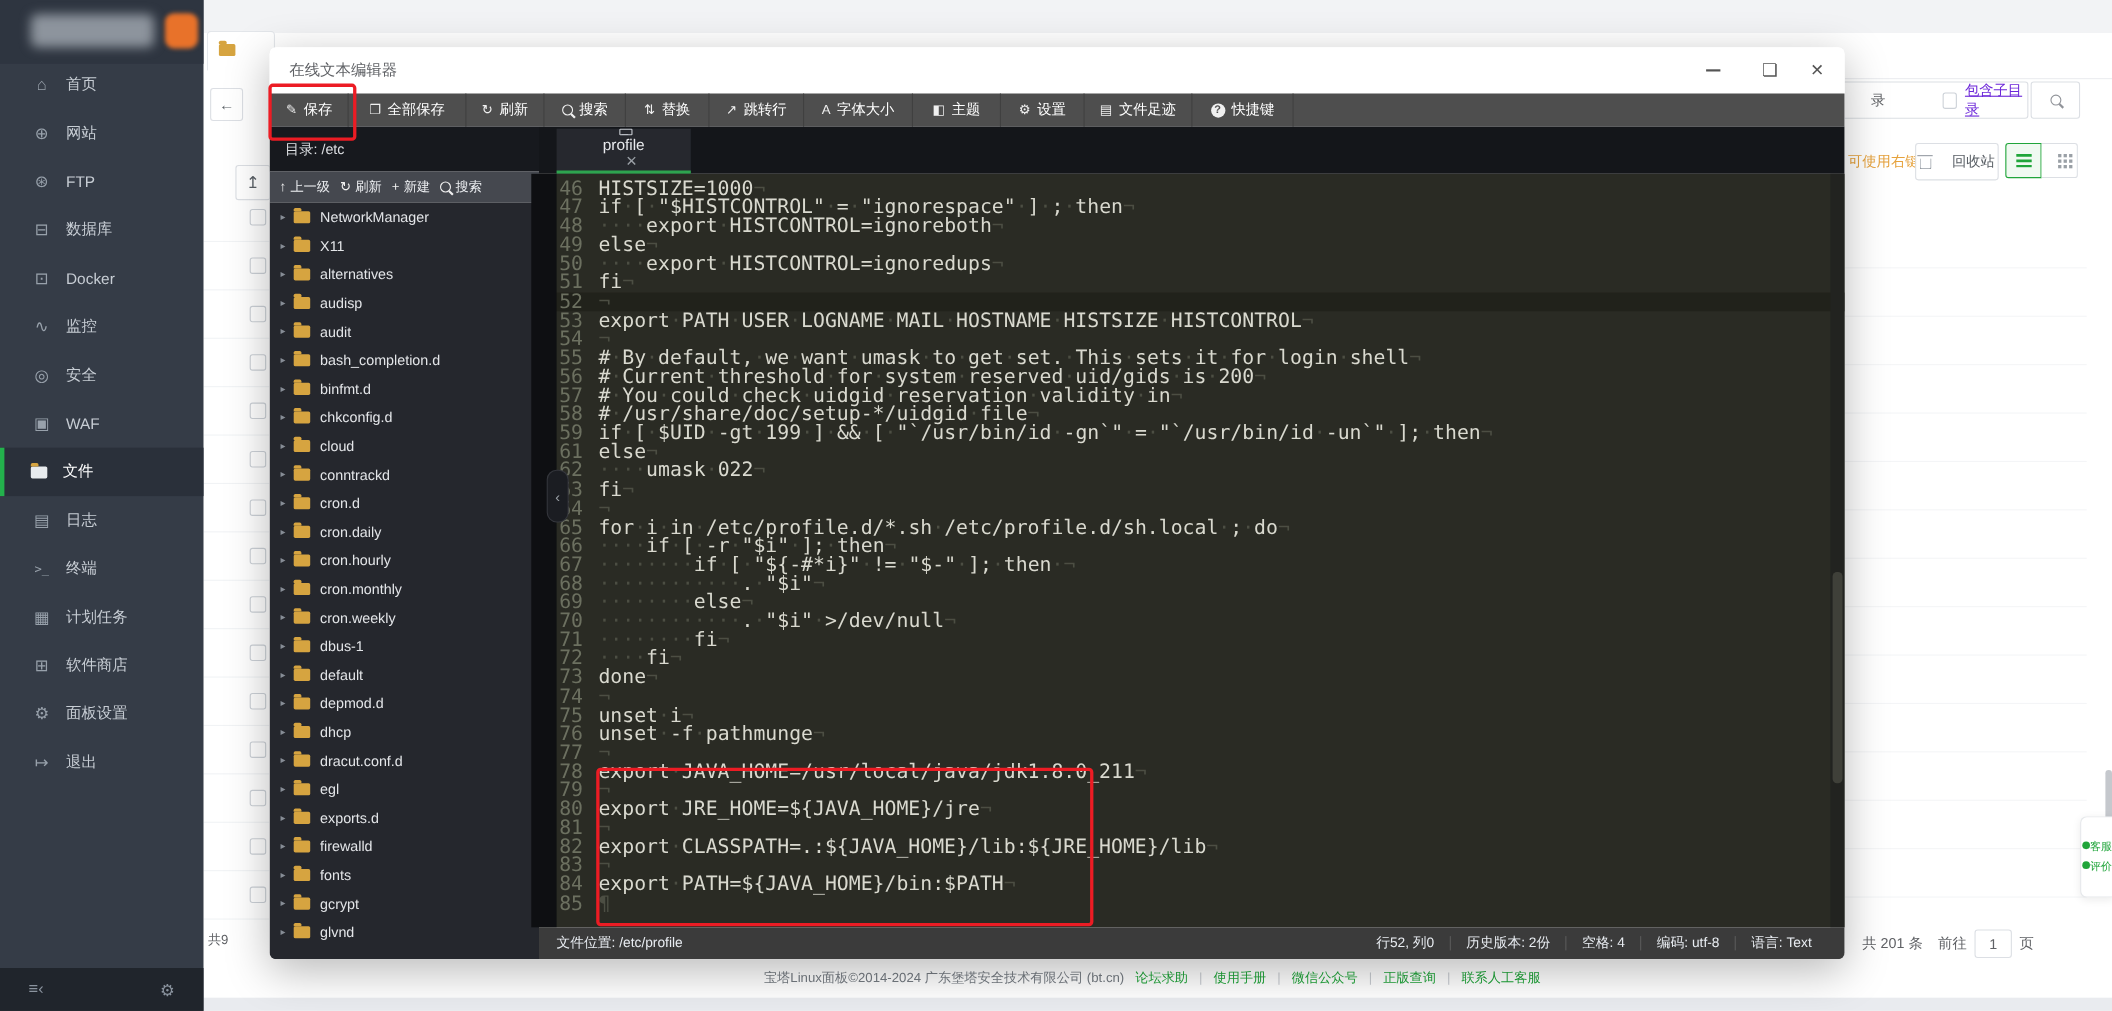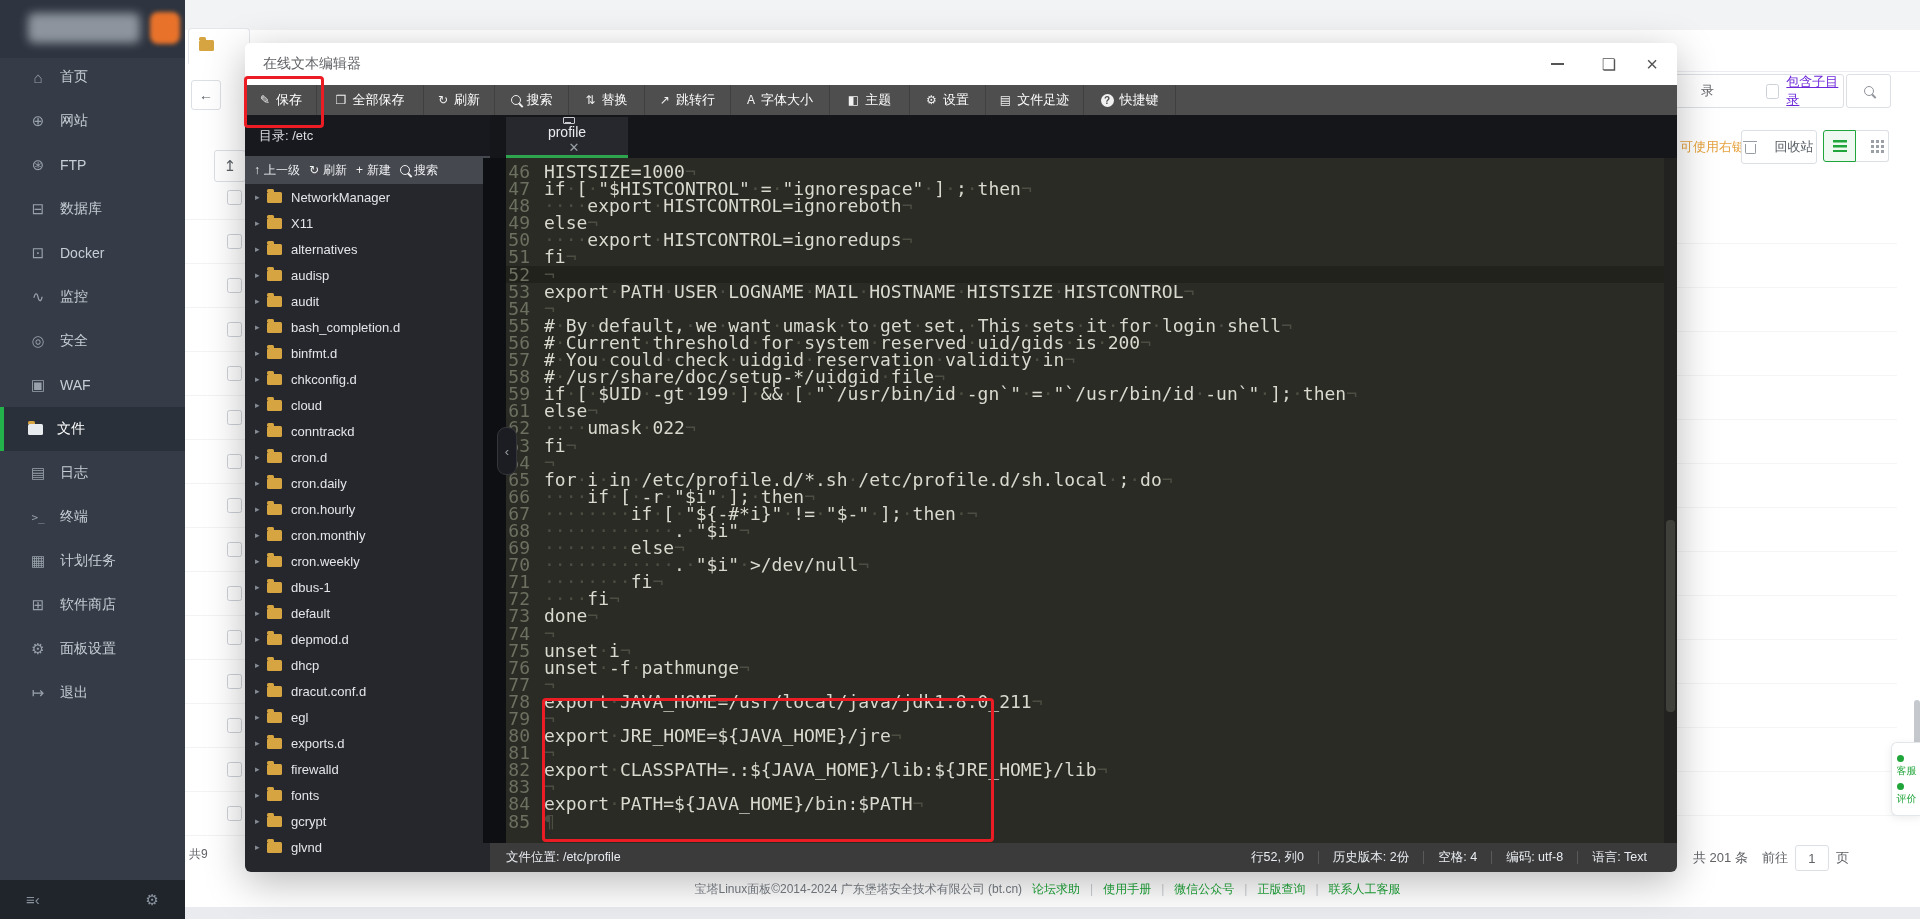--- a/index.html
+++ b/index.html
@@ -79,21 +79,21 @@
   .st-sep{width:1px;height:13px;background:#5A5A5A;}
   
   .redbox{border:3px solid #EC1C24;border-radius:4px;z-index:60;pointer-events:none;}
   
   #footer{left:185px;top:872px;width:1735px;height:35px;background:#fff;display:flex;align-items:center;justify-content:center;font-size:12px;color:#767C83;}
   #footer .flink{color:#20A53A;cursor:pointer;margin:0 10px;}
   #footer .fsep{color:#C9CDD2;}
   #footstrip{left:185px;top:907px;width:1735px;height:12px;background:#E9EBEF;}
   
   #floatw{left:1891px;top:742px;width:29px;height:72px;background:#fff;border:1px solid #E4E7EA;border-right:none;border-radius:6px 0 0 6px;box-shadow:0 2px 8px rgba(0,0,0,.08);display:flex;flex-direction:column;align-items:center;justify-content:center;gap:7px;z-index:30;}
-  .fw-item{display:flex;flex-direction:column;color:#20A53A;font-size:10px;cursor:pointer;line-height:11px;}
+  .fw-item{display:flex;align-items:center;color:#20A53A;font-size:10px;cursor:pointer;line-height:11px;}
   .fw-dot{width:7px;height:7px;border-radius:50%;background:#20A53A;margin-bottom:3px;}
 </style>
 </head>
 <body>
 
 <div id="app">
 
   <div class="abs pagegray"></div>
   <div class="abs ftab">
     <span class="fold" style="position:absolute;left:10px;top:11px;"></span>

